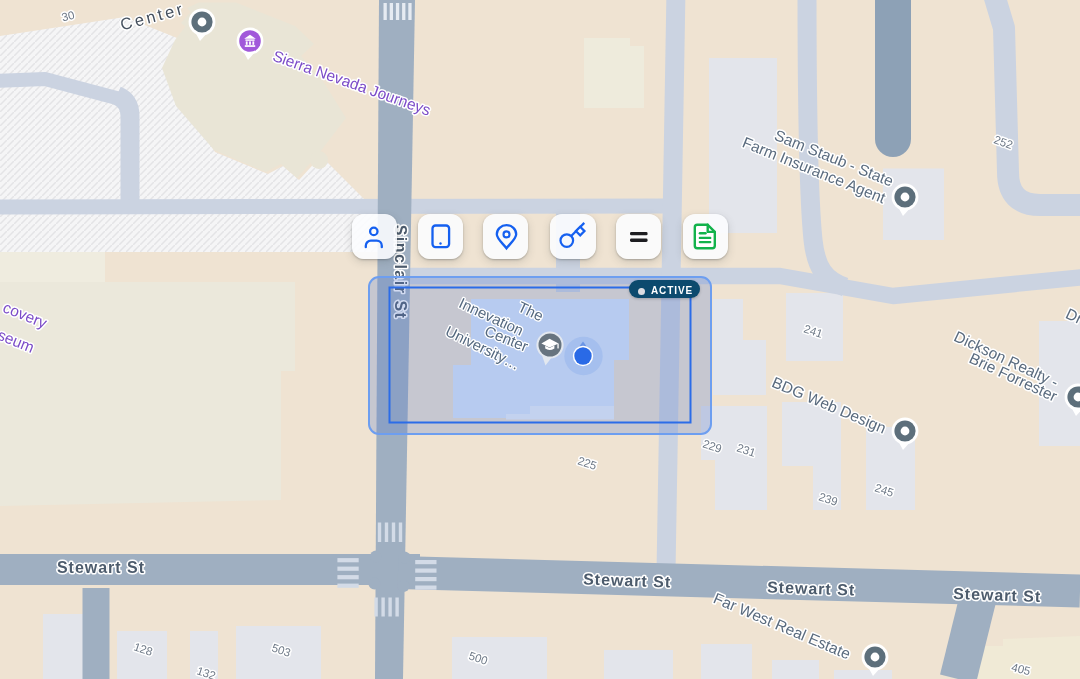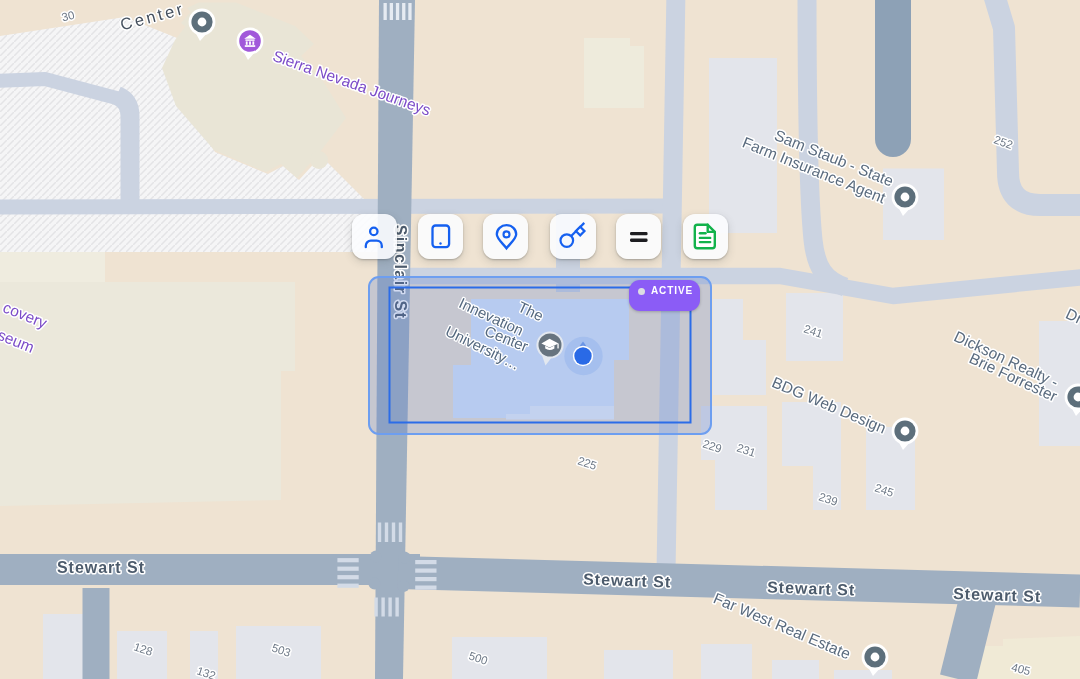--- a/index.html
+++ b/index.html
@@ -1,20 +1,20 @@
 <!DOCTYPE html>
 <html><head>
 <meta charset="utf-8">
 <style>
 html,body{margin:0;padding:0}
 #stage{position:relative;width:1080px;height:679px;overflow:hidden;background:#efe3d2;font-family:"Liberation Sans",sans-serif}
 #map{position:absolute;left:0;top:0}
 .btn{position:absolute;top:213.5px;width:45.5px;height:45.5px;background:rgba(252,253,255,.88);border-radius:12px;box-shadow:0 1px 2px rgba(60,64,67,.32),0 3px 8px rgba(60,64,67,.18)}
 .btn svg{position:absolute;left:0;top:0}
-#badge{position:absolute;left:629px;top:280px;width:71px;height:31px;border-radius:11px;background:#8b5cf6;box-shadow:0 1px 3px rgba(0,0,0,.22)}
+#badge{position:absolute;left:629px;top:280px;width:71px;height:18px;border-radius:11px;background:#0c4a6e;box-shadow:0 1px 3px rgba(0,0,0,.22)}
 #badge .d{position:absolute;left:9px;top:7.5px;width:7px;height:7px;border-radius:50%;background:#dcdde2}
 #badge .t{position:absolute;left:22px;top:5px;color:#fff;font-size:10px;font-weight:bold;letter-spacing:.9px}
 </style>
 </head>
 <body>
 <div id="stage">
 <svg id="map" width="1080" height="679" viewBox="0 0 1080 679">
 <defs>
 <pattern id="hatch" width="7" height="7" patternUnits="userSpaceOnUse">
 <rect width="7" height="7" fill="#f5f5f6"></rect>

